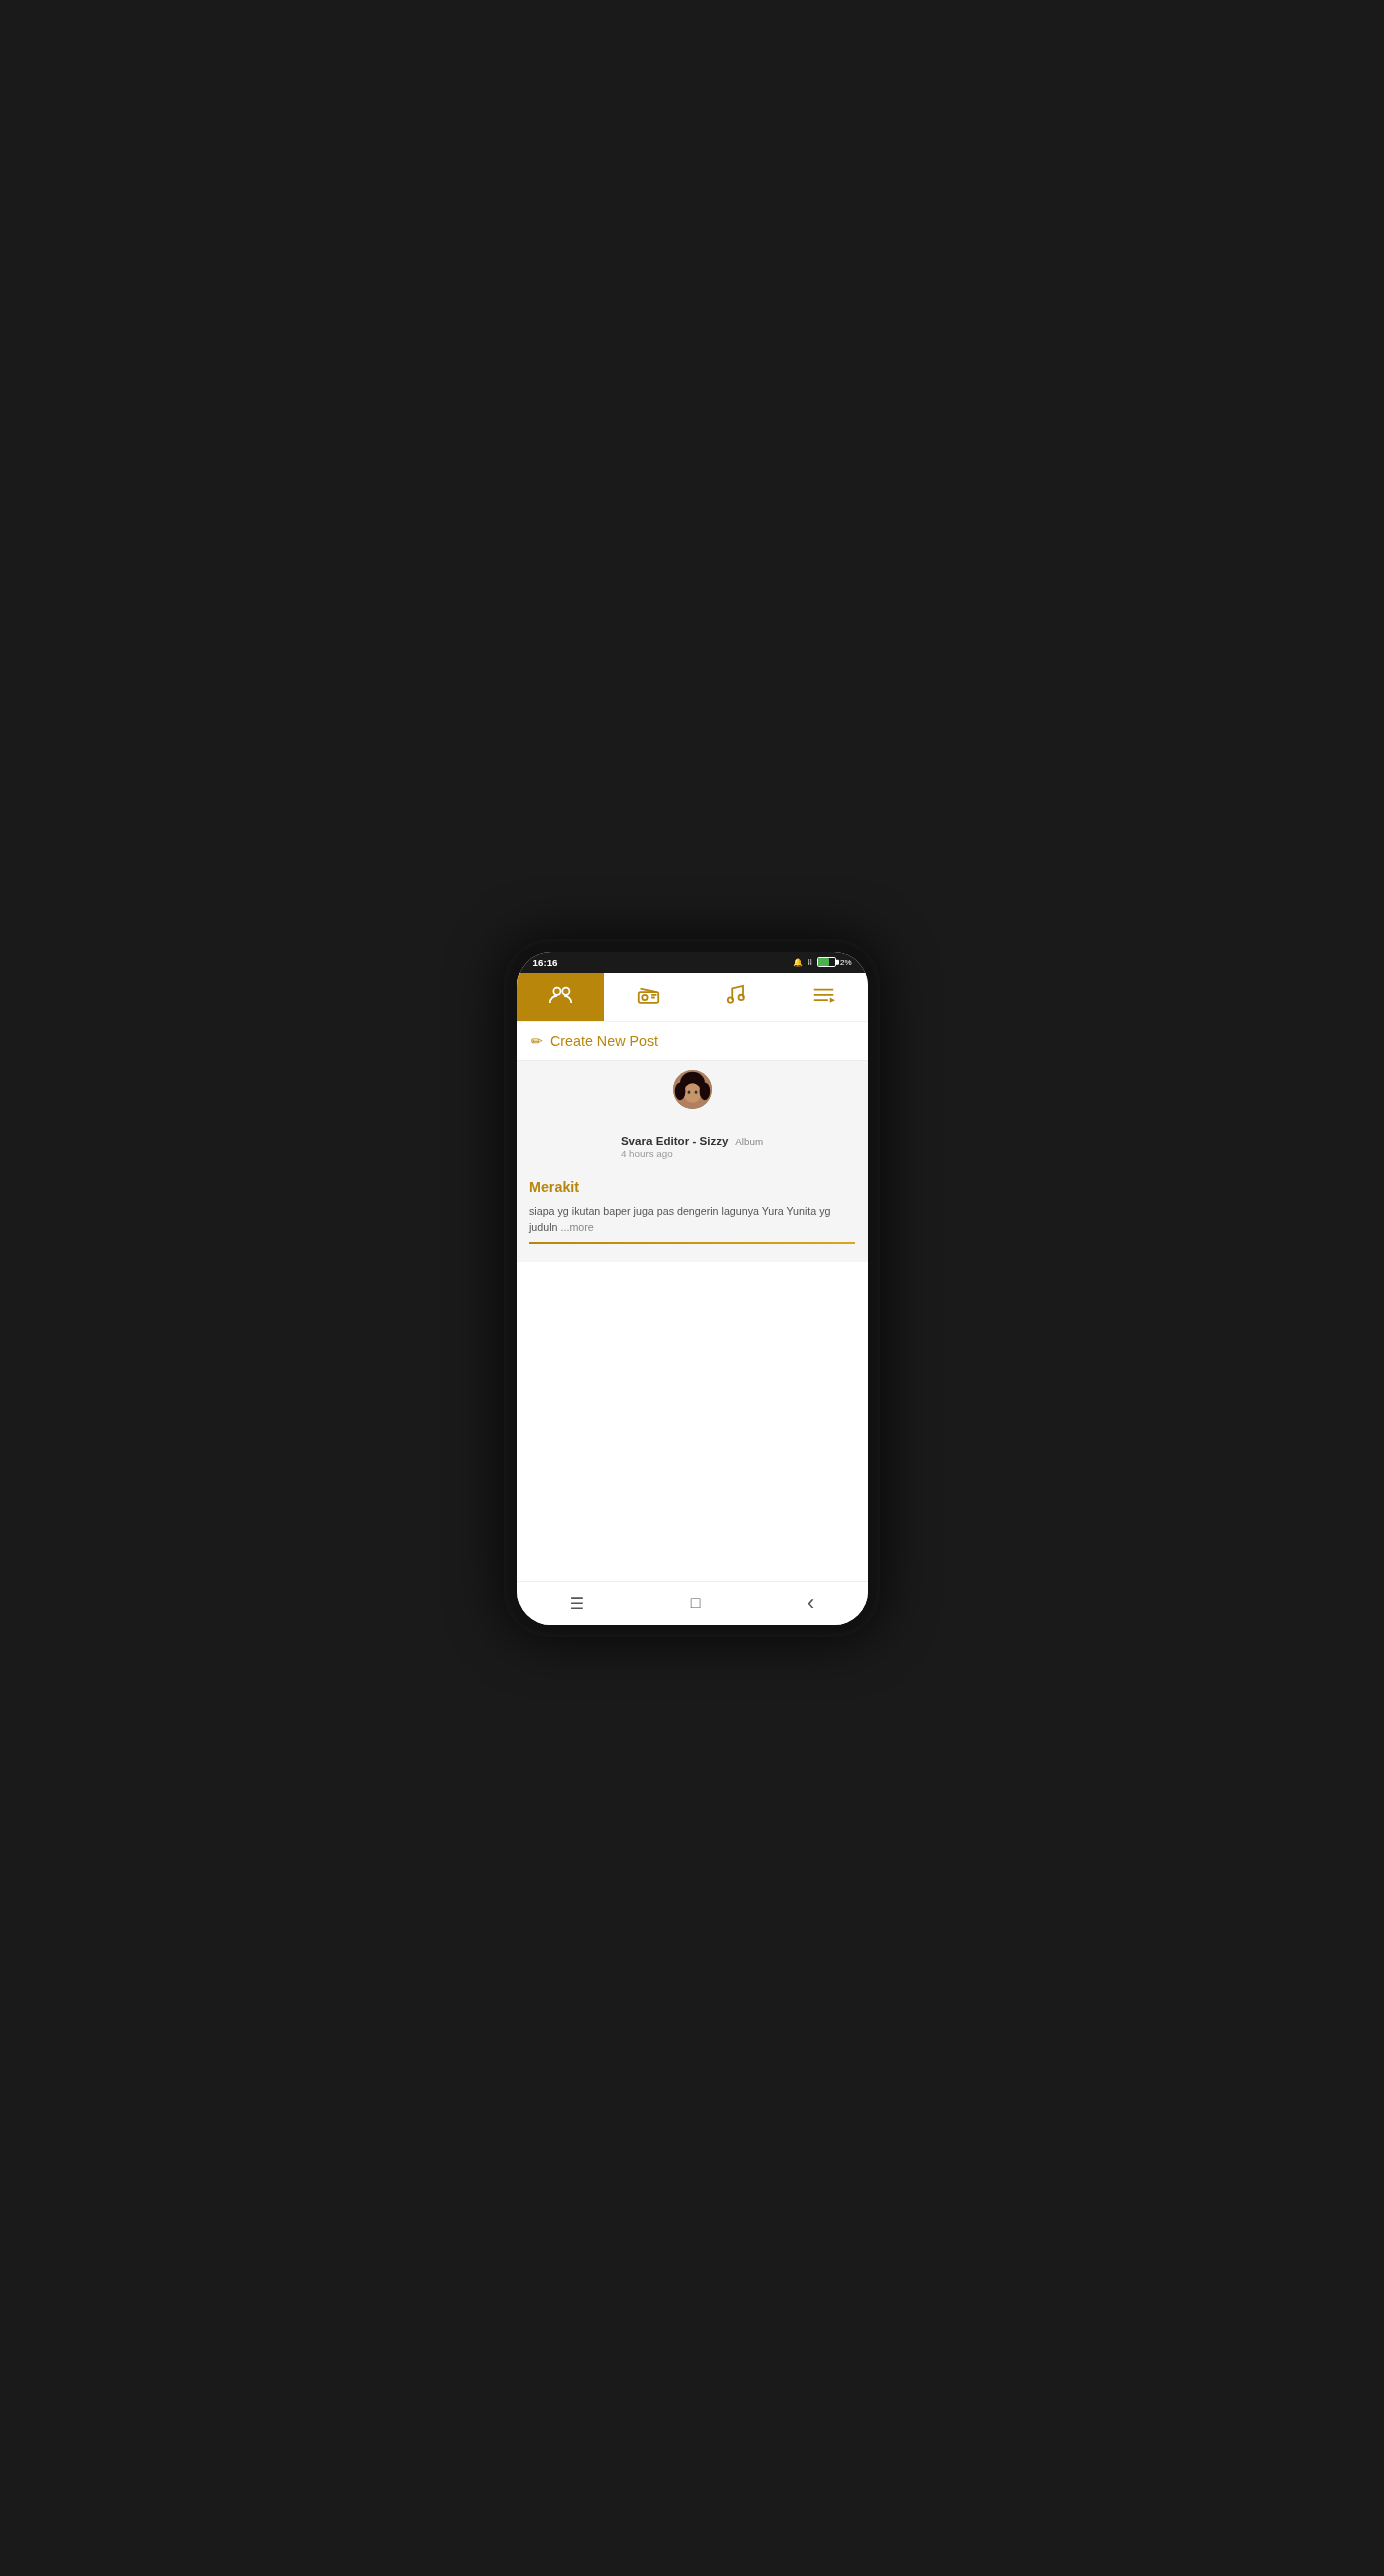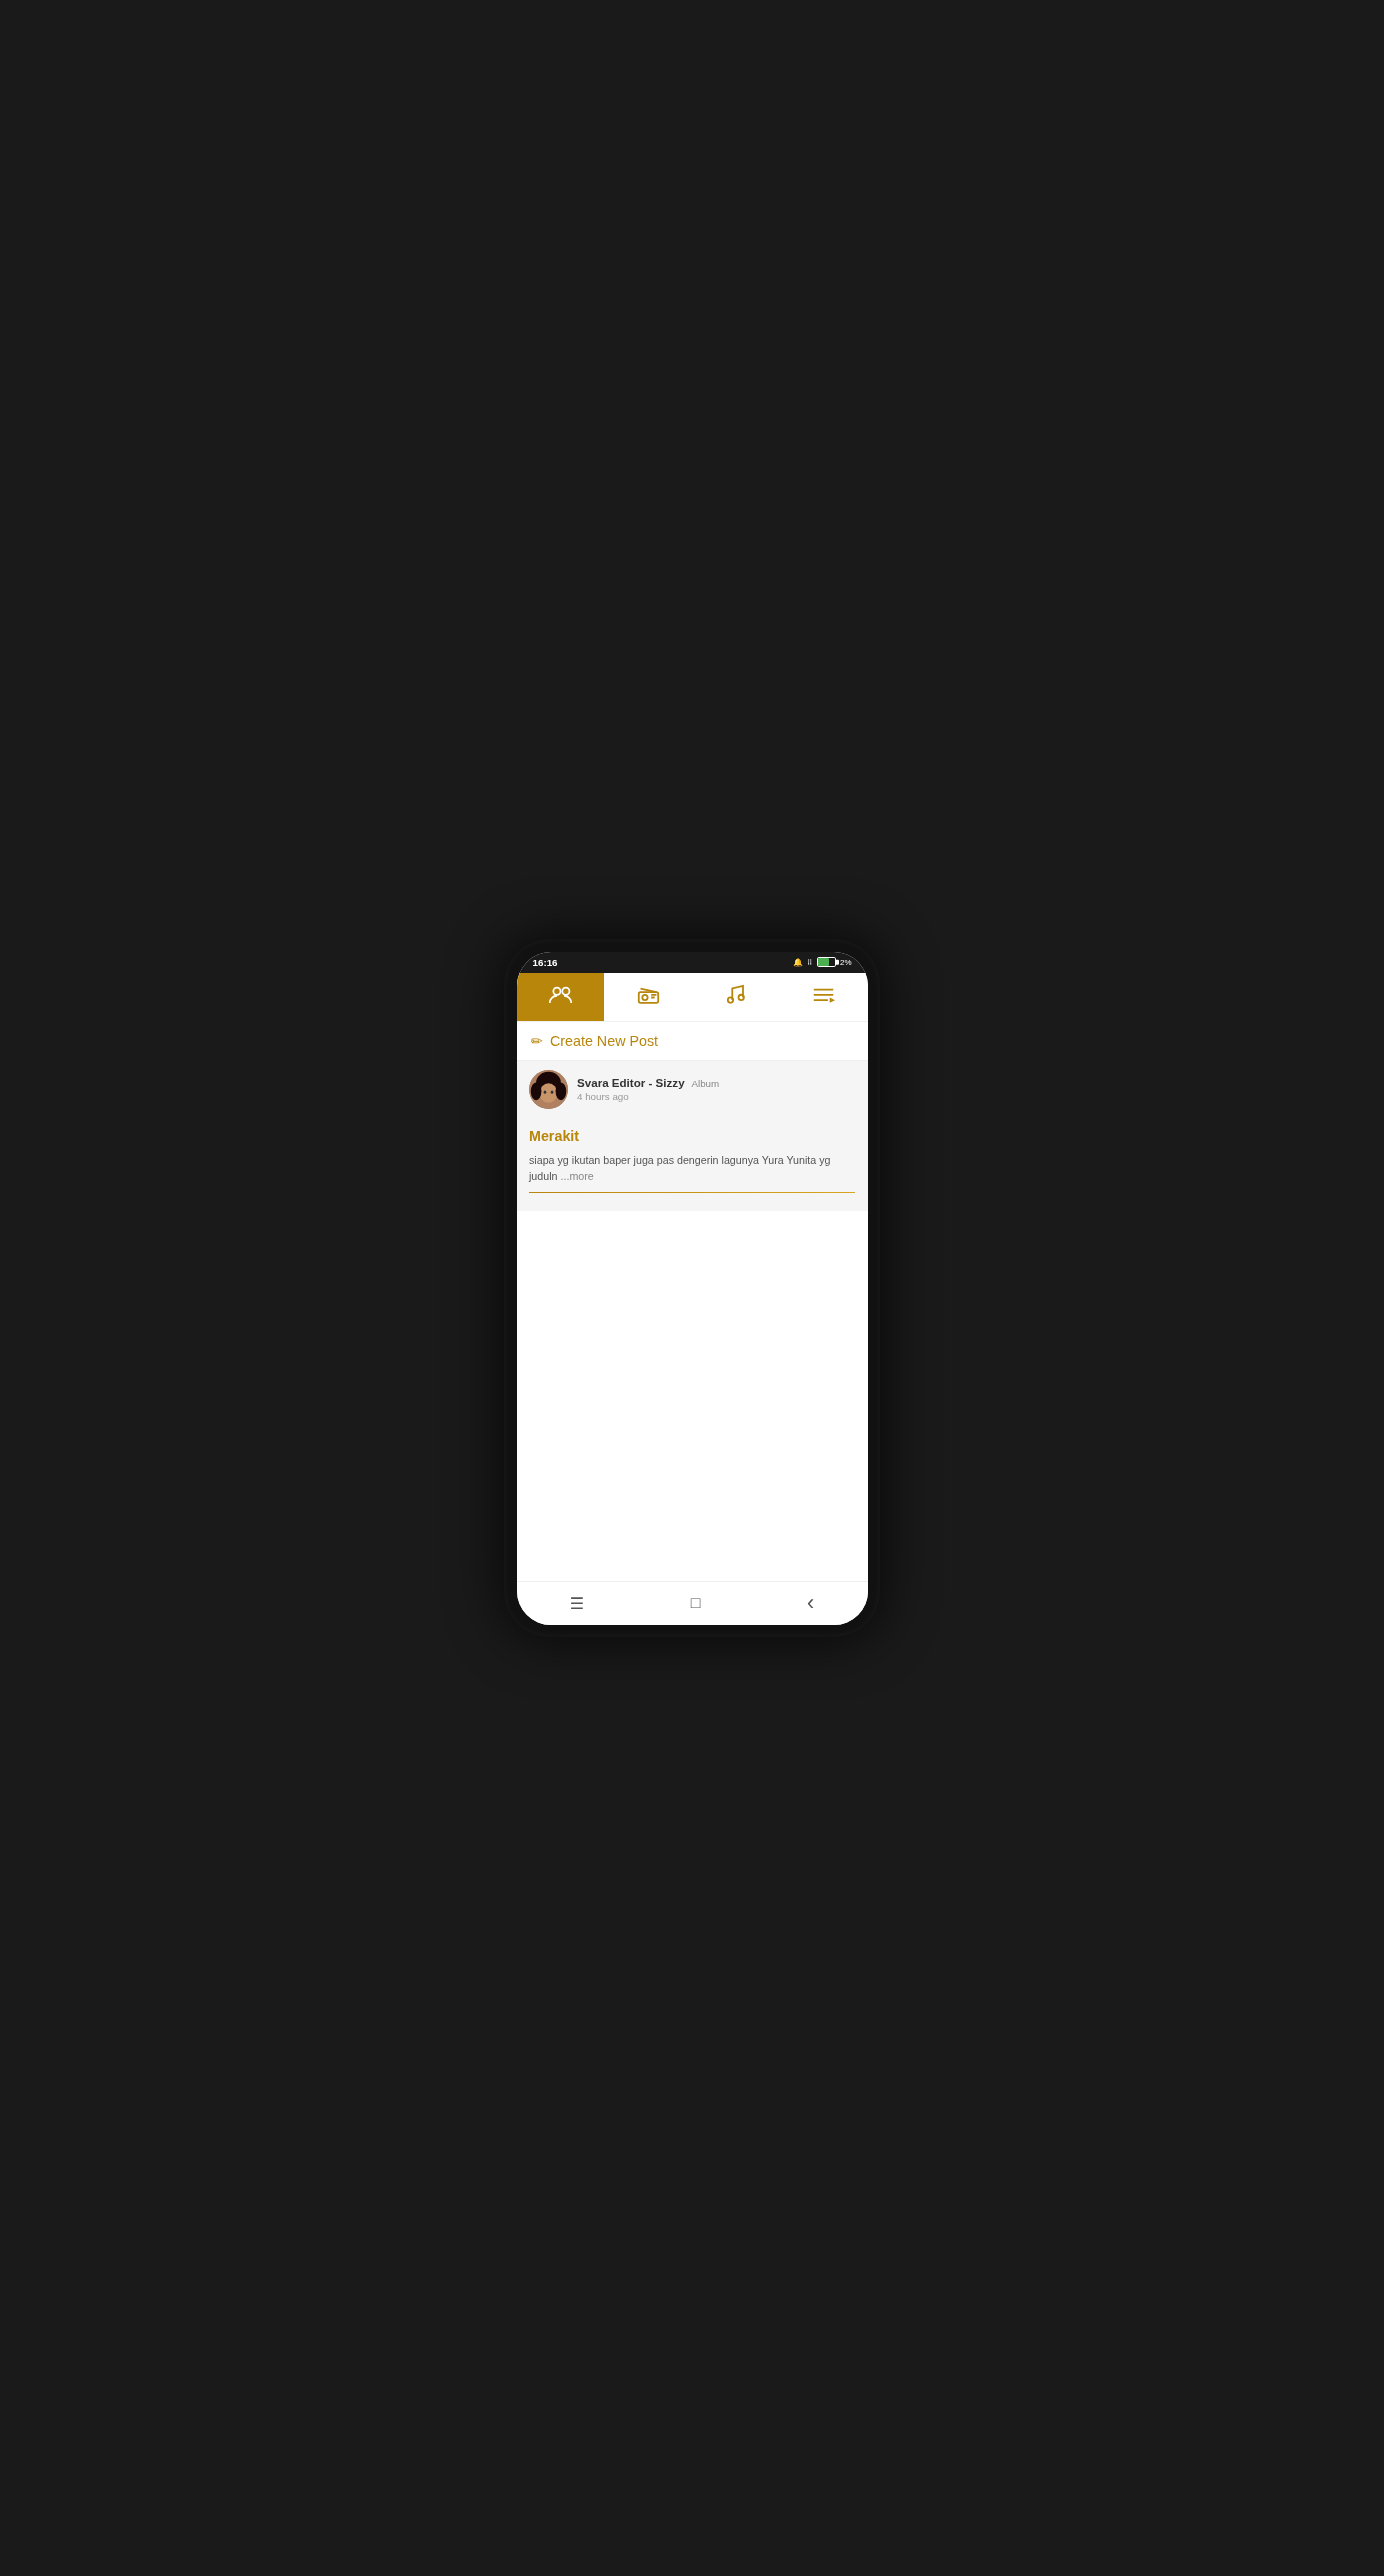--- a/index.html
+++ b/index.html
@@ -152,23 +152,24 @@
     }
 
     
     .post-item {
       background: #f5f5f5;
     }
 
     .post-header {
       display: flex;
       align-items: center;
-      gap: 9px;
+      gap: 25px;
       padding: 9px 12.5px;
       background: #f5f5f5;
+      flex-direction: column;
     }
 
     .avatar {
       width: 39px;
       height: 39px;
       border-radius: 50%;
       background: #888;
       overflow: hidden;
       flex-shrink: 0;
     }

